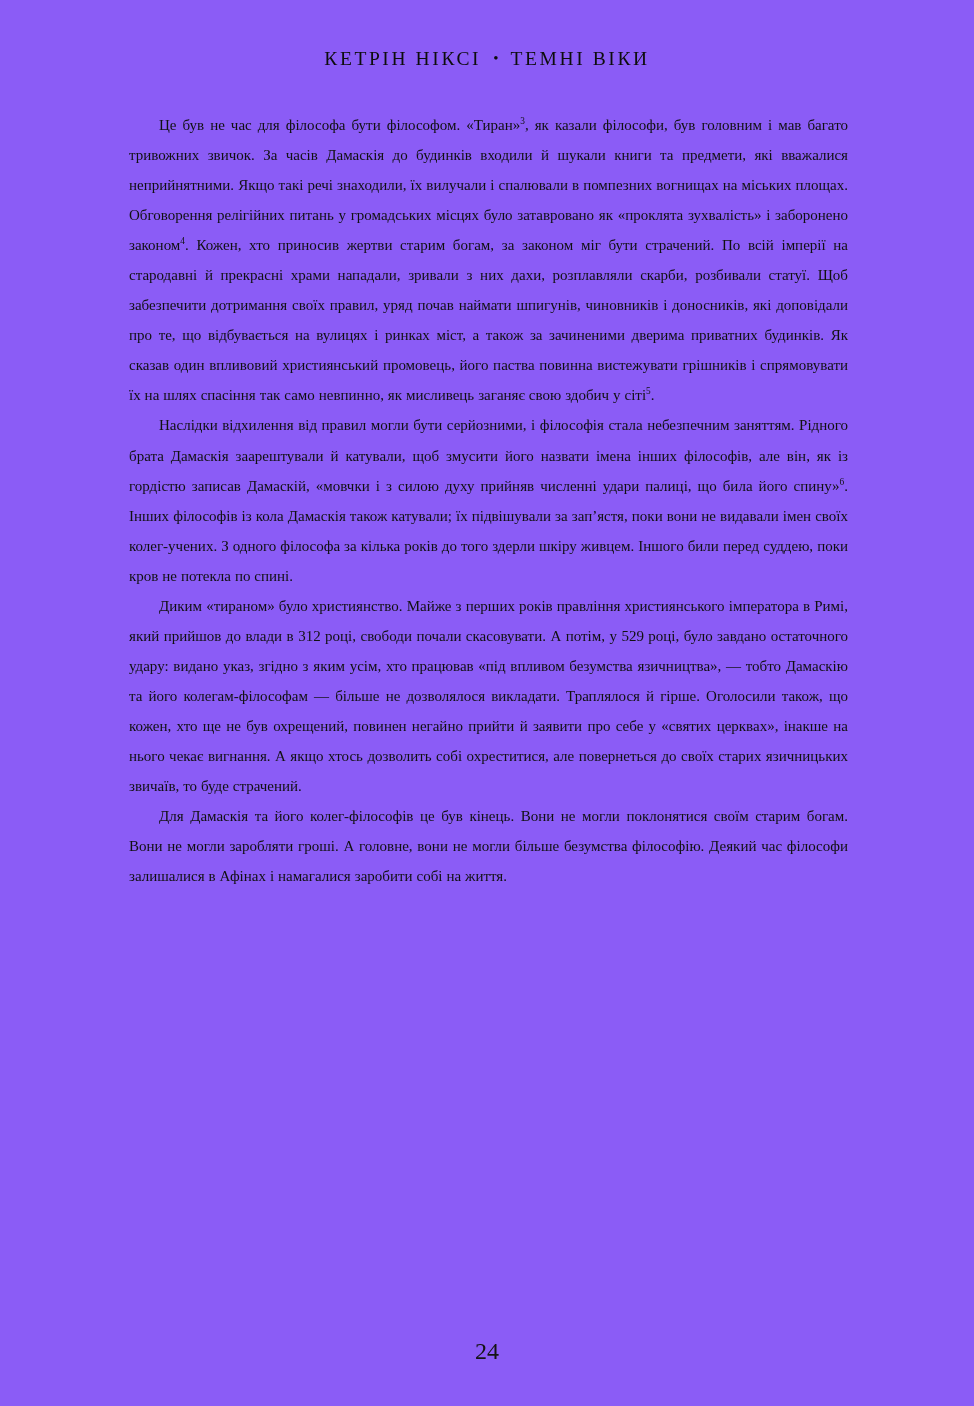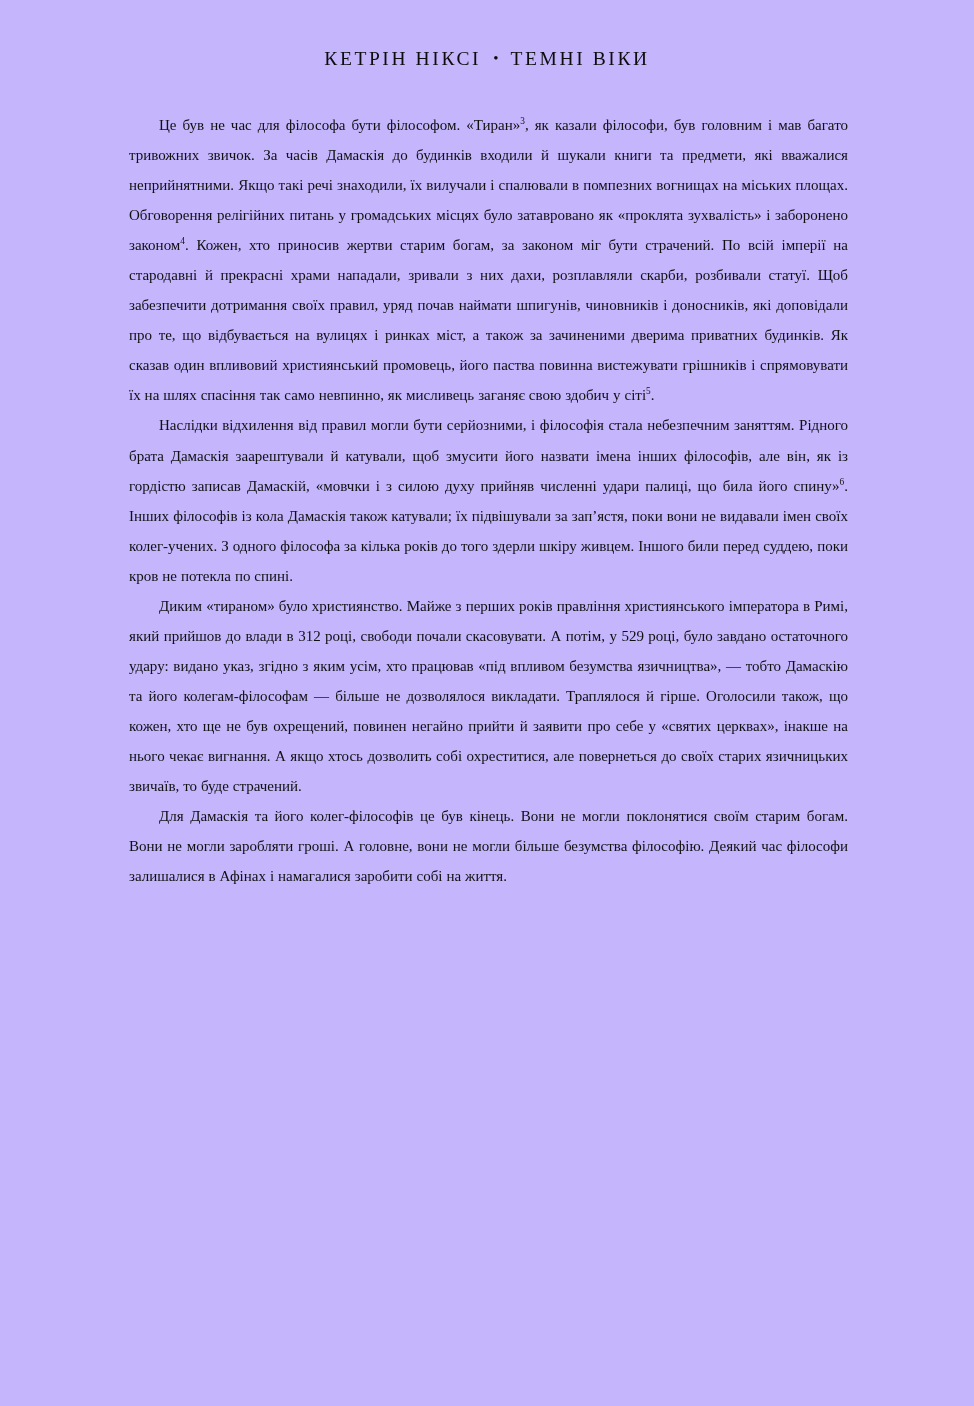--- a/index.html
+++ b/index.html
@@ -14,21 +14,21 @@
     position: relative;
     overflow: hidden;
     font-family: "Liberation Serif", "DejaVu Serif", serif;
     color: #111111;
     -webkit-font-smoothing: antialiased;
   }
 
   .page {
     position: absolute;
     inset: 0;
-    background: #c4b5fd;
+    background: #8b5cf6;
   }
 
   
   .running-head {
     position: absolute;
     top: 48px;
     left: 0;
     right: 0;
     text-align: center;
     font-size: 19.5px;
@@ -99,14 +99,15 @@
     <span>КЕТРІН НІКСІ</span><span class="rh-sep">•</span><span>ТЕМНІ ВІКИ</span>
   </div>
 
   <div class="textblock" id="textblock">
       <p class="para" id="para-1">Це був не час для філософа бути філософом. «Тиран»<sup class="fn">3</sup>, як казали філософи, був головним і мав багато тривожних звичок. За часів Дамаскія до будинків входили й шукали книги та предмети, які вважалися неприйнятними. Якщо такі речі знаходили, їх вилучали і спалювали в помпезних вогнищах на міських площах. Обговорення релігійних питань у громадських місцях було затавровано як «проклята зухвалість» і заборонено законом<sup class="fn">4</sup>. Кожен, хто приносив жертви старим богам, за законом міг бути страчений. По всій імперії на стародавні й прекрасні храми нападали, зривали з них дахи, розплавляли скарби, розбивали статуї. Щоб забезпечити дотримання своїх правил, уряд почав наймати шпигунів, чиновників і доносників, які доповідали про те, що відбувається на вулицях і ринках міст, а також за зачиненими дверима приватних будинків. Як сказав один впливовий християнський промовець, його паства повинна вистежувати грішників і спрямовувати їх на шлях спасіння так само невпинно, як мисливець заганяє свою здобич у сіті<sup class="fn">5</sup>.</p>
       <p class="para" id="para-2">Наслідки відхилення від правил могли бути серйозними, і філософія стала небезпечним заняттям. Рідного брата Дамаскія заарештували й катували, щоб змусити його назвати імена інших філософів, але він, як із гордістю записав Дамаскій, «мовчки і з силою духу прийняв численні удари палиці, що била його спину»<sup class="fn">6</sup>. Інших філософів із кола Дамаскія також катували; їх підвішували за зап’ястя, поки вони не видавали імен своїх колег-учених. З одного філософа за кілька років до того здерли шкіру живцем. Іншого били перед суддею, поки кров не потекла по спині.</p>
       <p class="para" id="para-3">Диким «тираном» було християнство. Майже з перших років правління християнського імператора в Римі, який прийшов до влади в <span class="osf">312</span> році, свободи почали скасовувати. А потім, у <span class="osf">529</span> році, було завдано остаточного удару: видано указ, згідно з яким усім, хто працював «під впливом безумства язичництва», — тобто Дамаскію та його колегам-філософам — більше не дозволялося викладати. Траплялося й гірше. Оголосили також, що кожен, хто ще не був охрещений, повинен негайно прийти й заявити про себе у «святих церквах», інакше на нього чекає вигнання. А якщо хтось дозволить собі охреститися, але повернеться до своїх старих язичницьких звичаїв, то буде страчений.</p>
       <p class="para" id="para-4">Для Дамаскія та його колег-філософів це був кінець. Вони не могли поклонятися своїм старим богам. Вони не могли заробляти гроші. А головне, вони не могли більше безумства філософію. Деякий час філософи залишалися в Афінах і намагалися заробити собі на життя.</p>
     </div>
 
+  <div class="folio">24</div>
 
 </div>
 
 </body></html>

